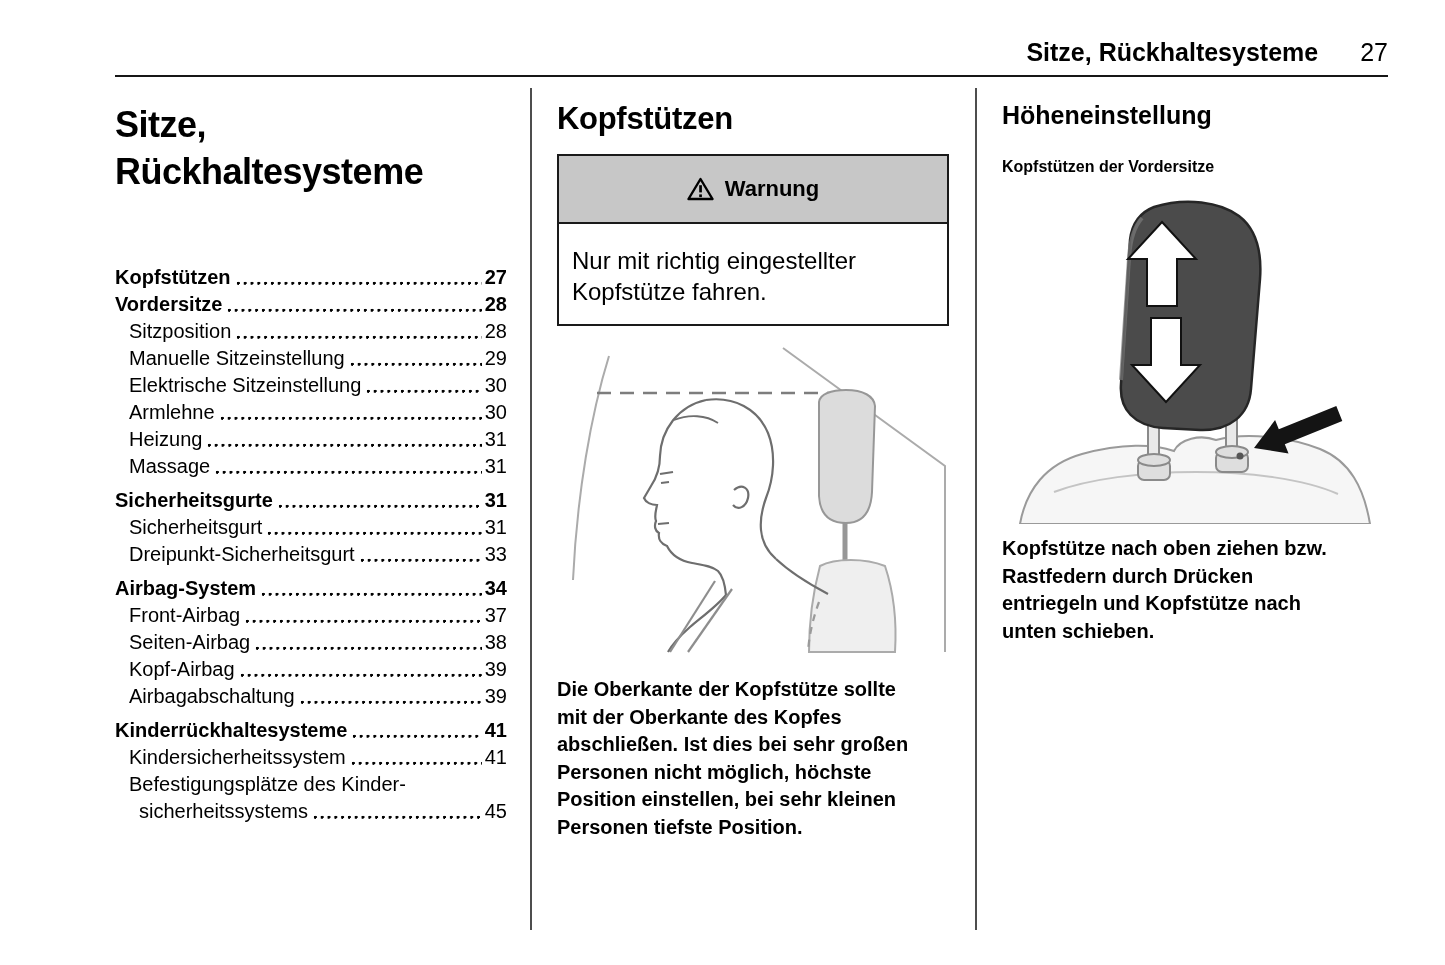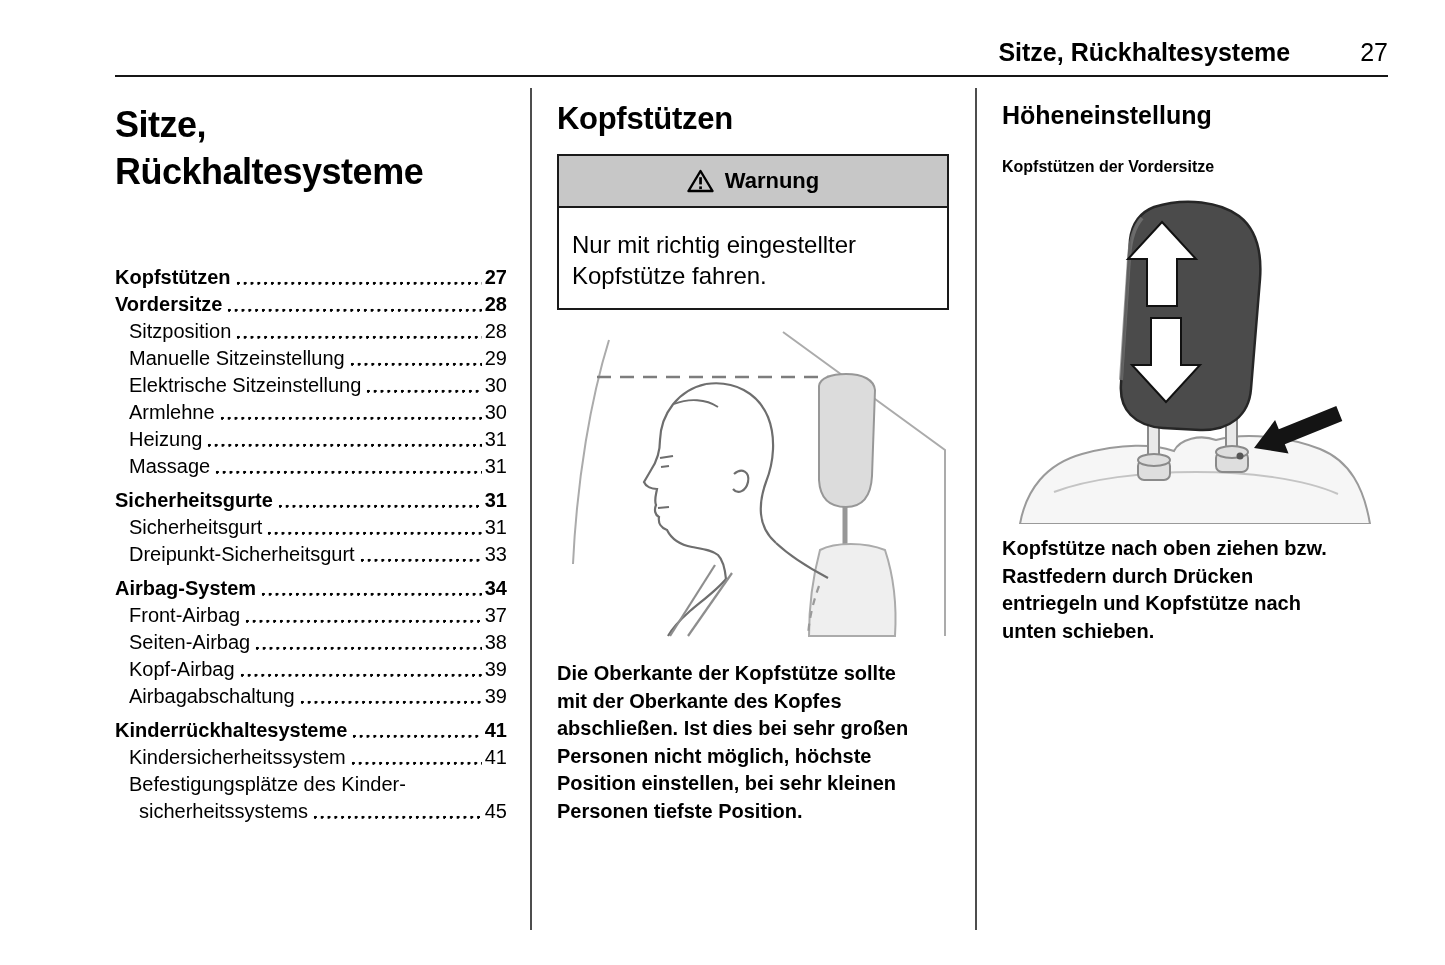--- a/index.html
+++ b/index.html
@@ -8,21 +8,21 @@
     width: 1445px; height: 965px;
     position: relative; overflow: hidden;
     font-family: "Liberation Sans", sans-serif;
     color: #000;
   }
   .page { position: absolute; inset: 0; }
 
   
   .page-header {
     position: absolute; top: 38px; left: 101px; right: 57px;
-    display: flex; justify-content: flex-end; align-items: baseline; gap: 70px;
+    display: flex; justify-content: flex-end; align-items: baseline; gap: 42px;
   }
   .header-title { font-size: 25px; font-weight: bold; }
   .header-page-number { font-size: 25px; }
   .header-rule {
     position: absolute; top: 75px; left: 115px; right: 57px;
     border-top: 2px solid #161616;
   }
 
   
   .divider {
@@ -56,21 +56,21 @@
 
   
   .h-main { font-size: 31px; font-weight: bold; letter-spacing: -0.3px; }
   .h-mid  { font-size: 25px; font-weight: bold; }
   .h-sub  { font-size: 21px; font-weight: bold; }
   .col2 .h-sub { margin-top: 46px; }
   .col3 .h-sub { margin-top: 28px; font-size: 16px; }
 
   .warn-box { margin-top: 17px; border: 2px solid #1a1a1a; }
   .warn-head {
-    height: 52px; background: #c7c7c7; border-bottom: 2px solid #1a1a1a;
+    height: 68px; background: #c7c7c7; border-bottom: 2px solid #1a1a1a;
     display: flex; align-items: center; justify-content: center; gap: 11px;
     font-size: 22px; font-weight: bold;
   }
   .warn-icon { display: inline-flex; }
   .warn-body { padding: 13px 13px 17px; }
   .warn-body p { font-size: 24px; line-height: 31px; max-width: 315px; margin-top: 8px; }
 
   .figure { margin-top: 18px; }
   .figure svg { display: block; }
   .col3 .figure { margin-top: 18px; }

